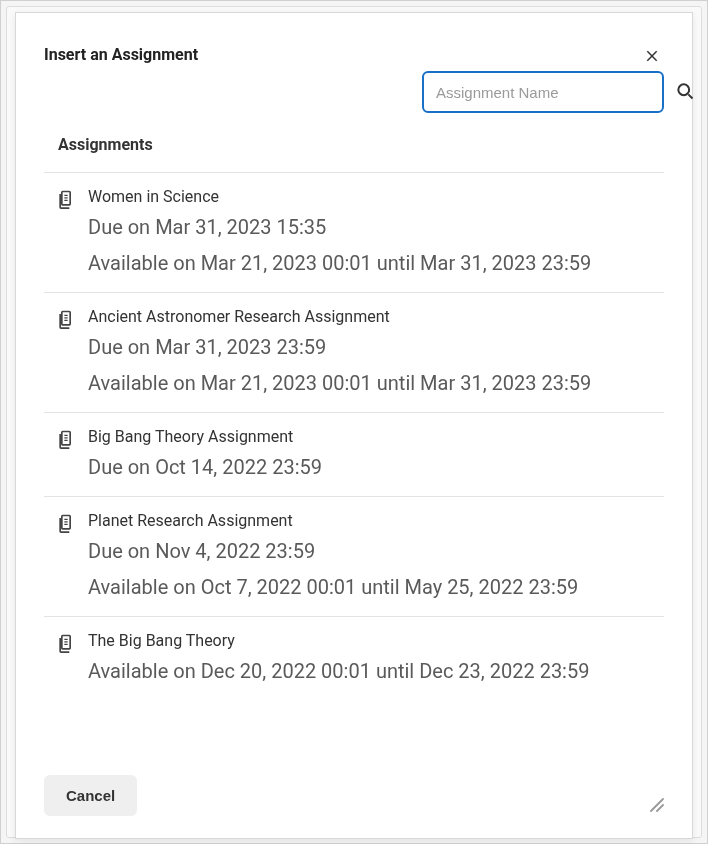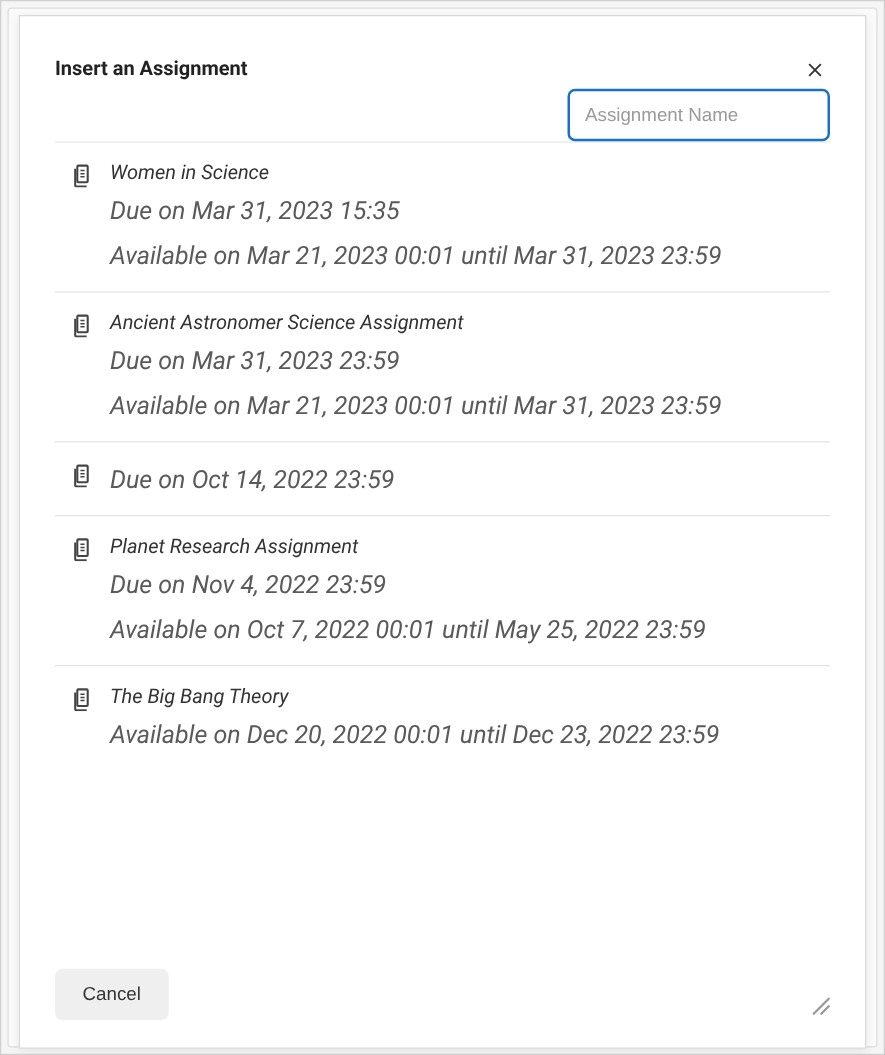--- a/index.html
+++ b/index.html
@@ -80,21 +80,21 @@
     justify-content: flex-end;
     padding: 6px 28px 0 28px;
     margin-top: -4px;
   }
   .search-wrap {
     position: relative;
     display: flex;
     align-items: center;
     border: 2px solid #1a6fc7;
     border-radius: 6px;
-    width: 210px;
+    width: 242px;
     height: 42px;
     padding: 0 8px 0 12px;
     gap: 36px;
   }
   .search-input {
     border: none;
     outline: none;
     flex: 1;
     font-size: 15px;
     color: #333;
@@ -119,21 +119,20 @@
   .section-title {
     font-size: 16px;
     font-weight: 700;
     color: #333;
     padding: 22px 42px 18px 42px;
   }
   .list {
     flex: 1;
     overflow-y: auto;
     padding: 0 28px;
-    font-style: italic;
   }
   .list-item {
     border-top: 1px solid #e3e3e3;
     padding: 14px 12px 14px 12px;
     display: flex;
     align-items: flex-start;
     gap: 12px;
     cursor: pointer;
   }
   .item-icon {
@@ -167,21 +166,21 @@
     display: flex;
     justify-content: space-between;
     align-items: flex-end;
   }
   .cancel-btn {
     background: #efefef;
     border: none;
     border-radius: 6px;
     padding: 12px 22px;
     font-size: 15px;
-    font-weight: 400;
+    font-weight: 700;
     color: #333;
     cursor: pointer;
   }
   .resize-handle {
     color: #999;
     width: 18px;
     height: 18px;
     display: flex;
     align-items: flex-end;
     justify-content: flex-end;
@@ -218,50 +217,52 @@
         <span>
           <svg viewBox="0 0 24 24" fill="none" stroke="currentColor" stroke-width="2.4">
             <circle cx="10.5" cy="10.5" r="6.5"></circle>
             <line x1="16" y1="16" x2="21" y2="21"></line>
           </svg>
         </span>
       </button>
     </div>
   </div>
 
+  <div class="section-title">Assignments</div>
 
   <div class="list" id="assignments-list">
       <div class="list-item">
         <span class="item-icon"><svg viewBox="0 0 24 24" fill="currentColor">
             <path d="M8 2h8a2 2 0 0 1 2 2v14a2 2 0 0 1-2 2H8a2 2 0 0 1-2-2V4a2 2 0 0 1 2-2zm0 2v14h8V4H8zm2 3h4v1.5h-4V7zm0 3h4v1.5h-4V10zm0 3h4v1.5h-4V13z"></path>
             <path d="M4 6h2v16h10v2H6a2 2 0 0 1-2-2V6z"></path>
           </svg></span>
         <div class="item-body">
           <div class="item-title">Women in Science</div>
           <div class="item-meta">Due on Mar 31, 2023 15:35</div>
           <div class="item-meta">Available on Mar 21, 2023 00:01 until Mar 31, 2023 23:59</div>
         </div>
       </div>
       <div class="list-item">
         <span class="item-icon"><svg viewBox="0 0 24 24" fill="currentColor">
             <path d="M8 2h8a2 2 0 0 1 2 2v14a2 2 0 0 1-2 2H8a2 2 0 0 1-2-2V4a2 2 0 0 1 2-2zm0 2v14h8V4H8zm2 3h4v1.5h-4V7zm0 3h4v1.5h-4V10zm0 3h4v1.5h-4V13z"></path>
             <path d="M4 6h2v16h10v2H6a2 2 0 0 1-2-2V6z"></path>
           </svg></span>
         <div class="item-body">
-          <div class="item-title">Ancient Astronomer Science Assignment</div>
+          <div class="item-title">Ancient Astronomer Research Assignment</div>
           <div class="item-meta">Due on Mar 31, 2023 23:59</div>
           <div class="item-meta">Available on Mar 21, 2023 00:01 until Mar 31, 2023 23:59</div>
         </div>
       </div>
       <div class="list-item">
         <span class="item-icon"><svg viewBox="0 0 24 24" fill="currentColor">
             <path d="M8 2h8a2 2 0 0 1 2 2v14a2 2 0 0 1-2 2H8a2 2 0 0 1-2-2V4a2 2 0 0 1 2-2zm0 2v14h8V4H8zm2 3h4v1.5h-4V7zm0 3h4v1.5h-4V10zm0 3h4v1.5h-4V13z"></path>
             <path d="M4 6h2v16h10v2H6a2 2 0 0 1-2-2V6z"></path>
           </svg></span>
         <div class="item-body">
+          <div class="item-title">Big Bang Theory Assignment</div>
           <div class="item-meta">Due on Oct 14, 2022 23:59</div>
         </div>
       </div>
       <div class="list-item">
         <span class="item-icon"><svg viewBox="0 0 24 24" fill="currentColor">
             <path d="M8 2h8a2 2 0 0 1 2 2v14a2 2 0 0 1-2 2H8a2 2 0 0 1-2-2V4a2 2 0 0 1 2-2zm0 2v14h8V4H8zm2 3h4v1.5h-4V7zm0 3h4v1.5h-4V10zm0 3h4v1.5h-4V13z"></path>
             <path d="M4 6h2v16h10v2H6a2 2 0 0 1-2-2V6z"></path>
           </svg></span>
         <div class="item-body">
           <div class="item-title">Planet Research Assignment</div>

